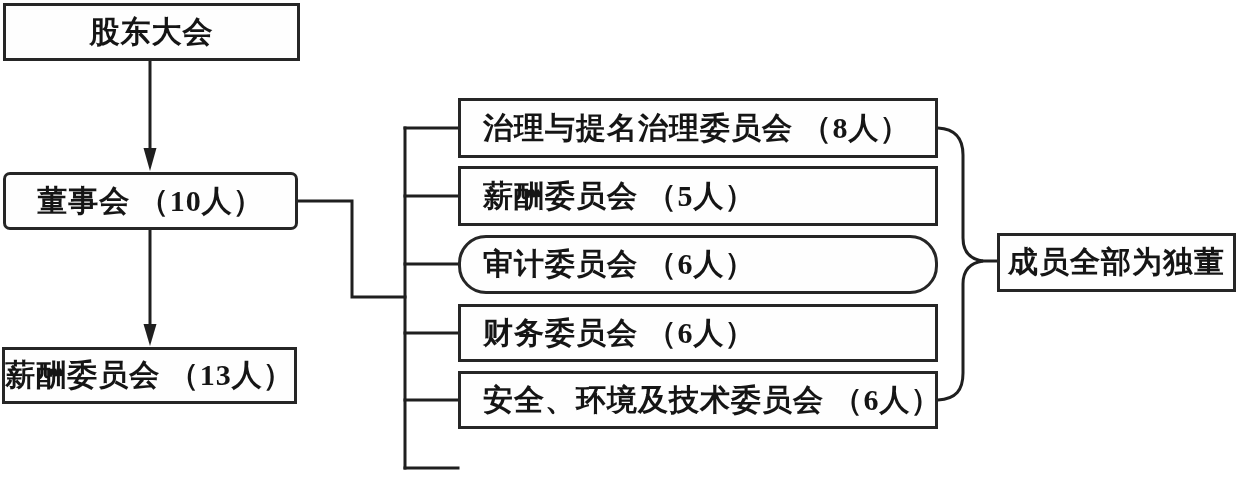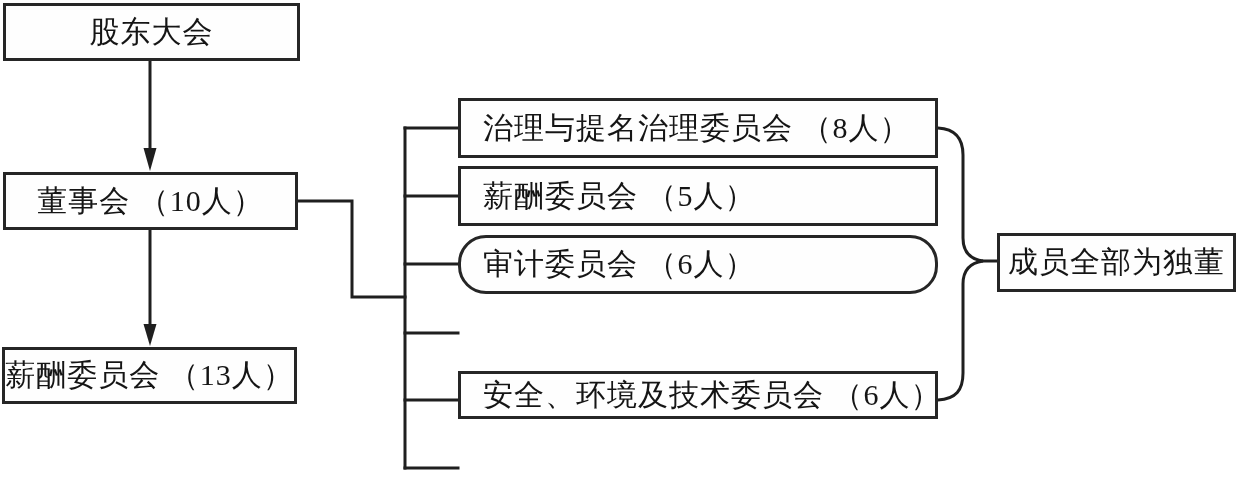--- a/index.html
+++ b/index.html
@@ -23,39 +23,39 @@
     height: 500px;
   }
   .box {
     position: absolute;
     box-sizing: border-box;
     border: 3px solid #262626;
     background: #fefefe;
     display: flex;
     align-items: center;
     font-size: 30px;
-    font-weight: 400;
+    font-weight: 700;
     letter-spacing: 1px;
     white-space: nowrap;
   }
   .box.centered { justify-content: center; }
   .box.leftpad   { padding-left: 22px; justify-content: flex-start; }
 
   
   .box-shareholders { left: 3px;  top: 3px;   width: 297px; height: 58px; }
-  .box-board        { left: 3px;  top: 172px; width: 295px; height: 58px; }
+  .box-board        { left: 3px;  top: 172px; width: 295px; height: 58px; border-radius: 7px; }
   .box-executives   { left: 2px;  top: 347px; width: 295px; height: 57px; }
 
   
   .committee { left: 458px; width: 480px; }
   .c0 { top: 98px;  height: 60px; }
   .c1 { top: 166px; height: 60px; }
   .c2 { top: 235px; height: 59px; border-radius: 28px; }
   .c3 { top: 304px; height: 58px; }
-  .c4 { top: 371px; height: 48px; }
+  .c4 { top: 371px; height: 58px; }
   .c5 { top: 439px; height: 59px; }
 
   
   .box-note { left: 997px; top: 233px; width: 239px; height: 59px; }
 </style>
 </head>
 <body>
 
 <div class="canvas">
 
@@ -104,20 +104,23 @@
   </div>
 
   <div class="box leftpad committee c1">
     <span>薪酬委员会 （5人）</span>
   </div>
 
   <div class="box leftpad committee c2">
     <span>审计委员会 （6人）</span>
   </div>
 
+  <div class="box leftpad committee c3">
+    <span>财务委员会 （6人）</span>
+  </div>
 
   <div class="box leftpad committee c4">
     <span>安全、环境及技术委员会 （6人）</span>
   </div>
 
 
   <div class="box centered box-note">
     <span>成员全部为独董</span>
   </div>
 

